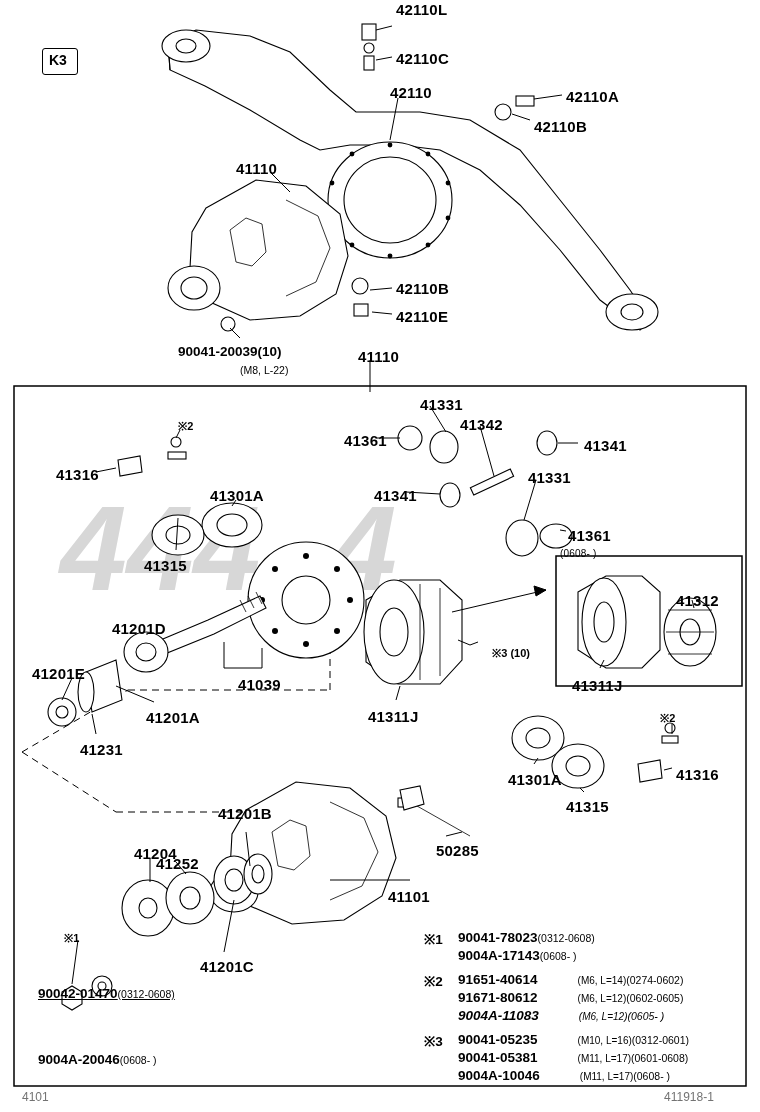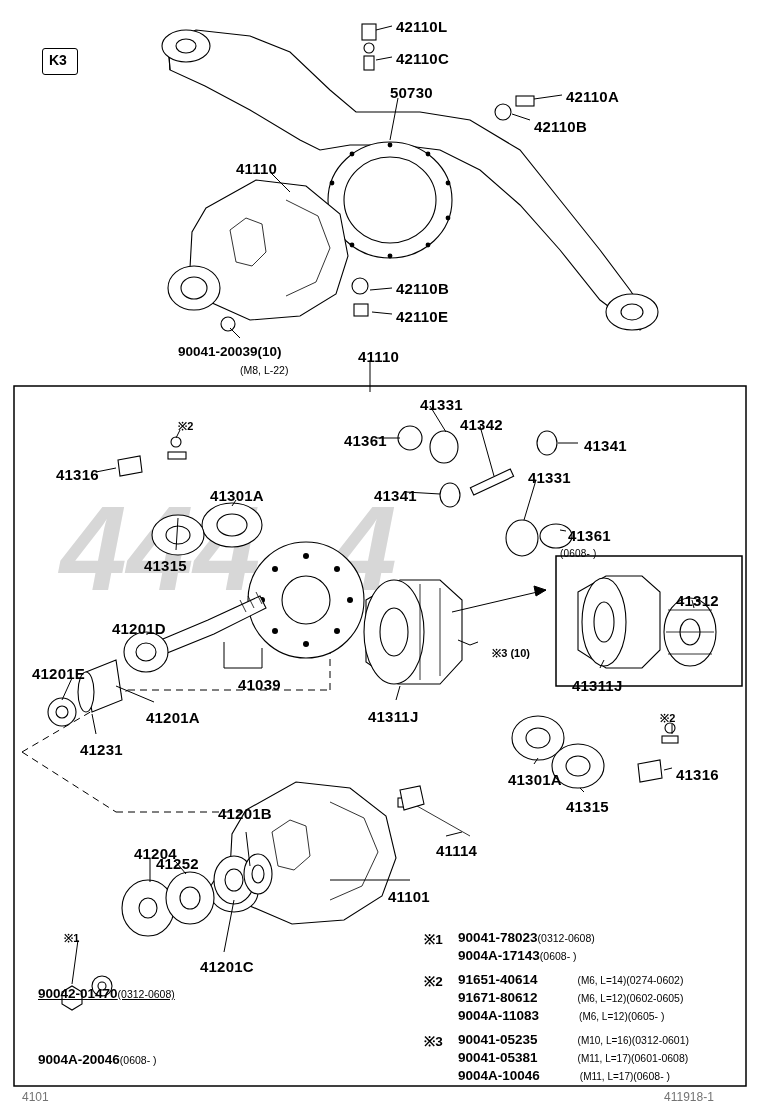--- a/index.html
+++ b/index.html
@@ -314,23 +314,23 @@
       <line x1="600" y1="668" x2="604" y2="660"></line>
       <line x1="470" y1="645" x2="478" y2="642"></line>
       <line x1="458" y1="640" x2="470" y2="645"></line>
     </g>
   </svg>
 
   <div class="k3">
     <span>K3</span>
   </div>
 
-  <div class="lbl" style="left:396px;top:18px;">42110L</div>
+  <div class="lbl" style="left:396px;top:1px;">42110L</div>
   <div class="lbl" style="left:396px;top:50px;">42110C</div>
-  <div class="lbl" style="left:390px;top:84px;">50730</div>
+  <div class="lbl" style="left:390px;top:84px;">42110</div>
   <div class="lbl" style="left:566px;top:88px;">42110A</div>
   <div class="lbl" style="left:534px;top:118px;">42110B</div>
   <div class="lbl" style="left:236px;top:160px;">41110</div>
   <div class="lbl" style="left:396px;top:280px;">42110B</div>
   <div class="lbl" style="left:396px;top:308px;">42110E</div>
 
   <div class="note" style="left:178px;top:344px;">90041-20039(10)</div>
   <div class="note" style="left:240px;top:364px;font-size:10.5px;font-weight:normal;">(M8, L-22)</div>
   <div class="lbl" style="left:358px;top:348px;">41110</div>
 
@@ -352,21 +352,21 @@
   <div class="lbl" style="left:368px;top:708px;">41311J</div>
   <div class="lbl" style="left:676px;top:592px;text-align:right;">41312</div>
   <div class="lbl" style="left:572px;top:677px;">41311J</div>
   <div class="lbl" style="left:508px;top:771px;">41301A</div>
   <div class="lbl" style="left:566px;top:798px;">41315</div>
   <div class="lbl" style="left:676px;top:766px;">41316</div>
   <div class="lbl" style="left:218px;top:805px;">41201B</div>
   <div class="lbl" style="left:134px;top:845px;">41204</div>
   <div class="lbl" style="left:156px;top:855px;">41252</div>
   <div class="lbl" style="left:200px;top:958px;">41201C</div>
-  <div class="lbl" style="left:436px;top:842px;">41114</div>
+  <div class="lbl" style="left:436px;top:842px;">50285</div>
   <div class="lbl" style="left:388px;top:888px;">41101</div>
 
   <div class="mark" style="left:178px;top:418px;">※2</div>
   <div class="mark" style="left:492px;top:645px;">※3 (10)</div>
   <div class="mark" style="left:660px;top:710px;">※2</div>
   <div class="mark" style="left:64px;top:930px;">※1</div>
 
   <div class="lbl tiny" style="left:560px;top:548px;">(0608-    )</div>
 
   <div class="note" style="left:38px;top:986px;text-decoration:underline;">
@@ -384,21 +384,21 @@
     <span>9004A-17143</span><span class="paren">(0608-    )</span>
   </div>
 
   <div class="note" style="left:424px;top:972px;">※2</div>
   <div class="note" style="left:458px;top:972px;">
     <span>91651-40614</span><span class="sub">(M6, L=14)</span><span class="paren">(0274-0602)</span>
   </div>
   <div class="note" style="left:458px;top:990px;">
     <span>91671-80612</span><span class="sub">(M6, L=12)</span><span class="paren">(0602-0605)</span>
   </div>
-  <div class="note" style="left:458px;top:1008px;">
+  <div class="note" style="left:458px;top:1008px;font-style:italic;">
     <span>9004A-11083</span><span class="sub">(M6, L=12)</span><span class="paren">(0605-    )</span>
   </div>
 
   <div class="note" style="left:424px;top:1032px;">※3</div>
   <div class="note" style="left:458px;top:1032px;">
     <span>90041-05235</span><span class="sub">(M10, L=16)</span><span class="paren">(0312-0601)</span>
   </div>
   <div class="note" style="left:458px;top:1050px;">
     <span>90041-05381</span><span class="sub">(M11, L=17)</span><span class="paren">(0601-0608)</span>
   </div>

